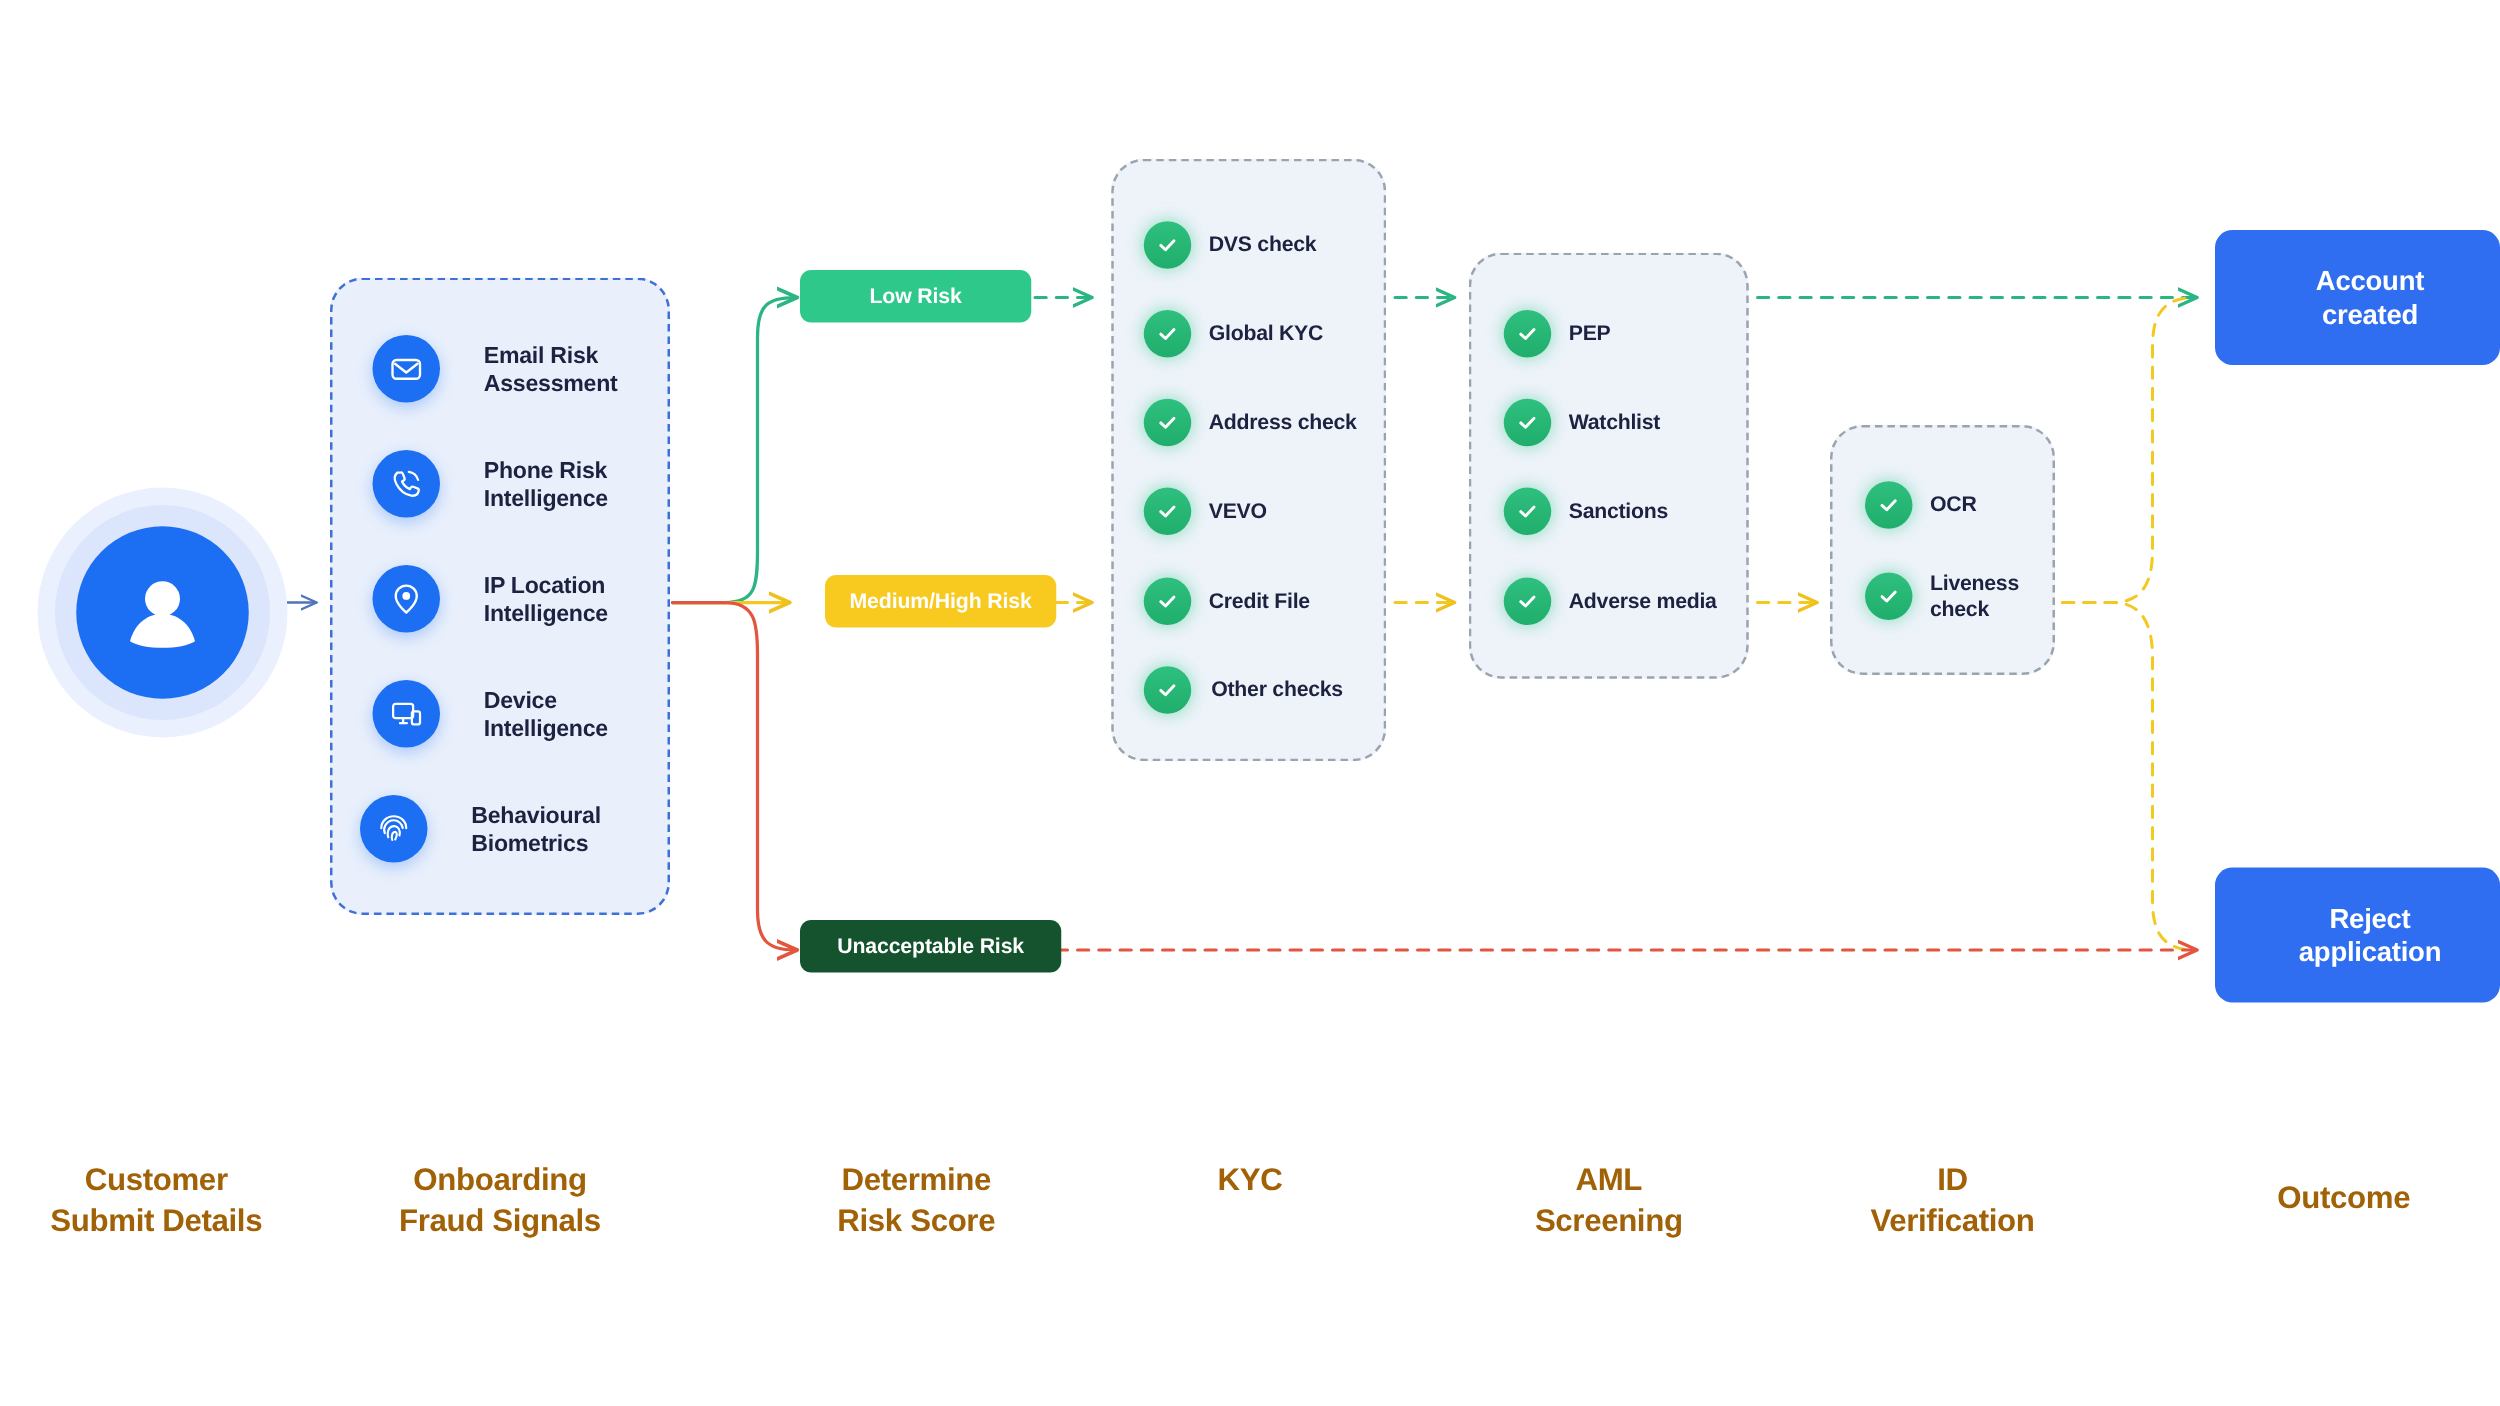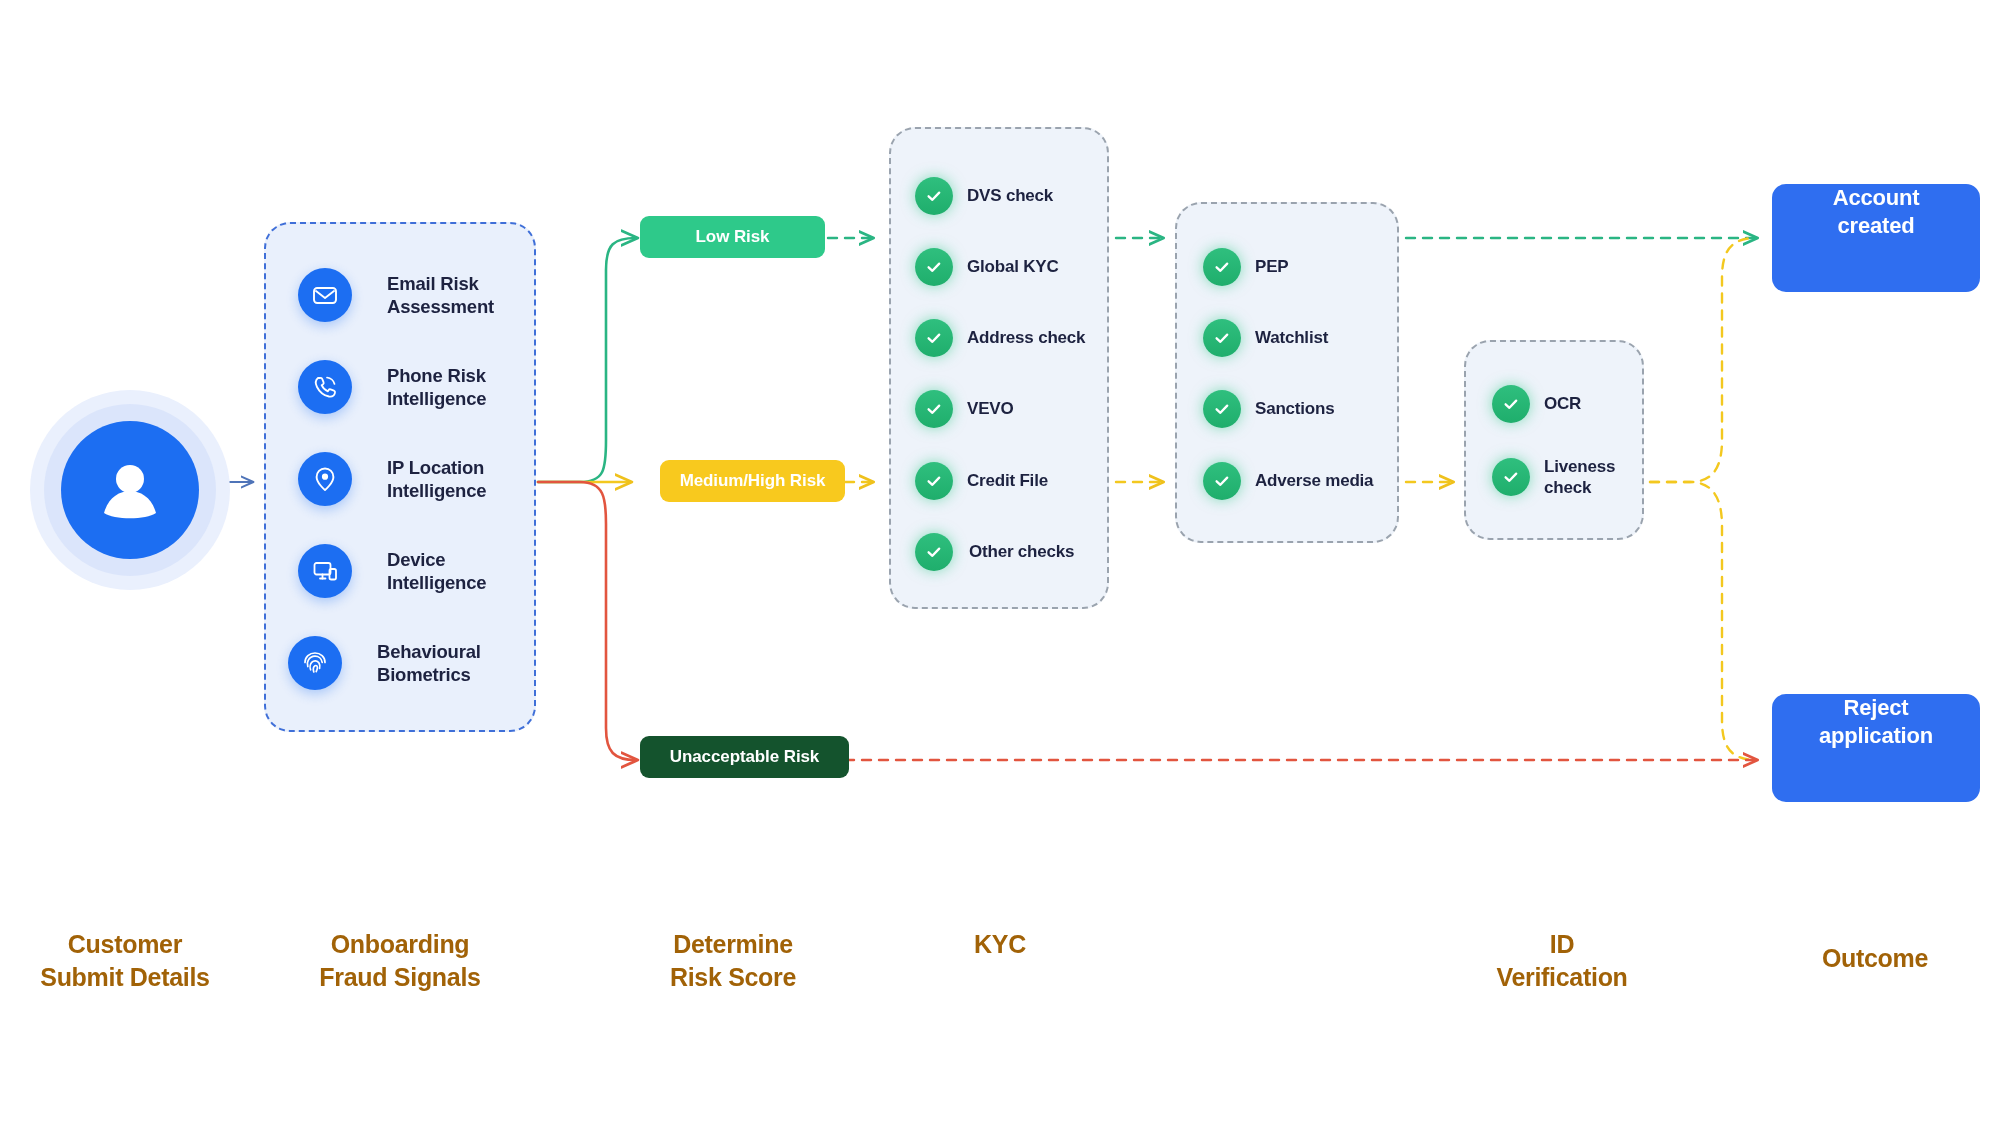--- a/index.html
+++ b/index.html
@@ -155,27 +155,29 @@
 
   
   .outcome {
     position: absolute;
     width: 208px;
     height: 108px;
     border-radius: 14px;
     background: #2f6ef0;
     color: #ffffff;
     display: flex;
+    align-items: center;
     justify-content: center;
     text-align: center;
     font-size: 22px;
     font-weight: 700;
     line-height: 1.25;
     letter-spacing: -0.2px;
     white-space: pre-line;
+    padding-left: 20px;
   }
   #outcome-account { left: 1772px; top: 184px; }
   #outcome-reject  { left: 1772px; top: 694px; }
 
   
   .stage-label {
     position: absolute;
     top: 928px;
     text-align: center;
     font-size: 25px;
@@ -457,17 +459,19 @@
 application</span>
   </div>
 
   <div class="stage-label" style="left:0px;    width:250px;">Customer
 Submit Details</div>
   <div class="stage-label" style="left:275px;  width:250px;">Onboarding
 Fraud Signals</div>
   <div class="stage-label" style="left:608px;  width:250px;">Determine
 Risk Score</div>
   <div class="stage-label" style="left:875px;  width:250px;">KYC</div>
+  <div class="stage-label" style="left:1162px; width:250px;">AML
+Screening</div>
   <div class="stage-label" style="left:1437px; width:250px;">ID
 Verification</div>
   <div class="stage-label" style="left:1750px; width:250px; top:942px;">Outcome</div>
 
 </div>
 
 </body></html>

